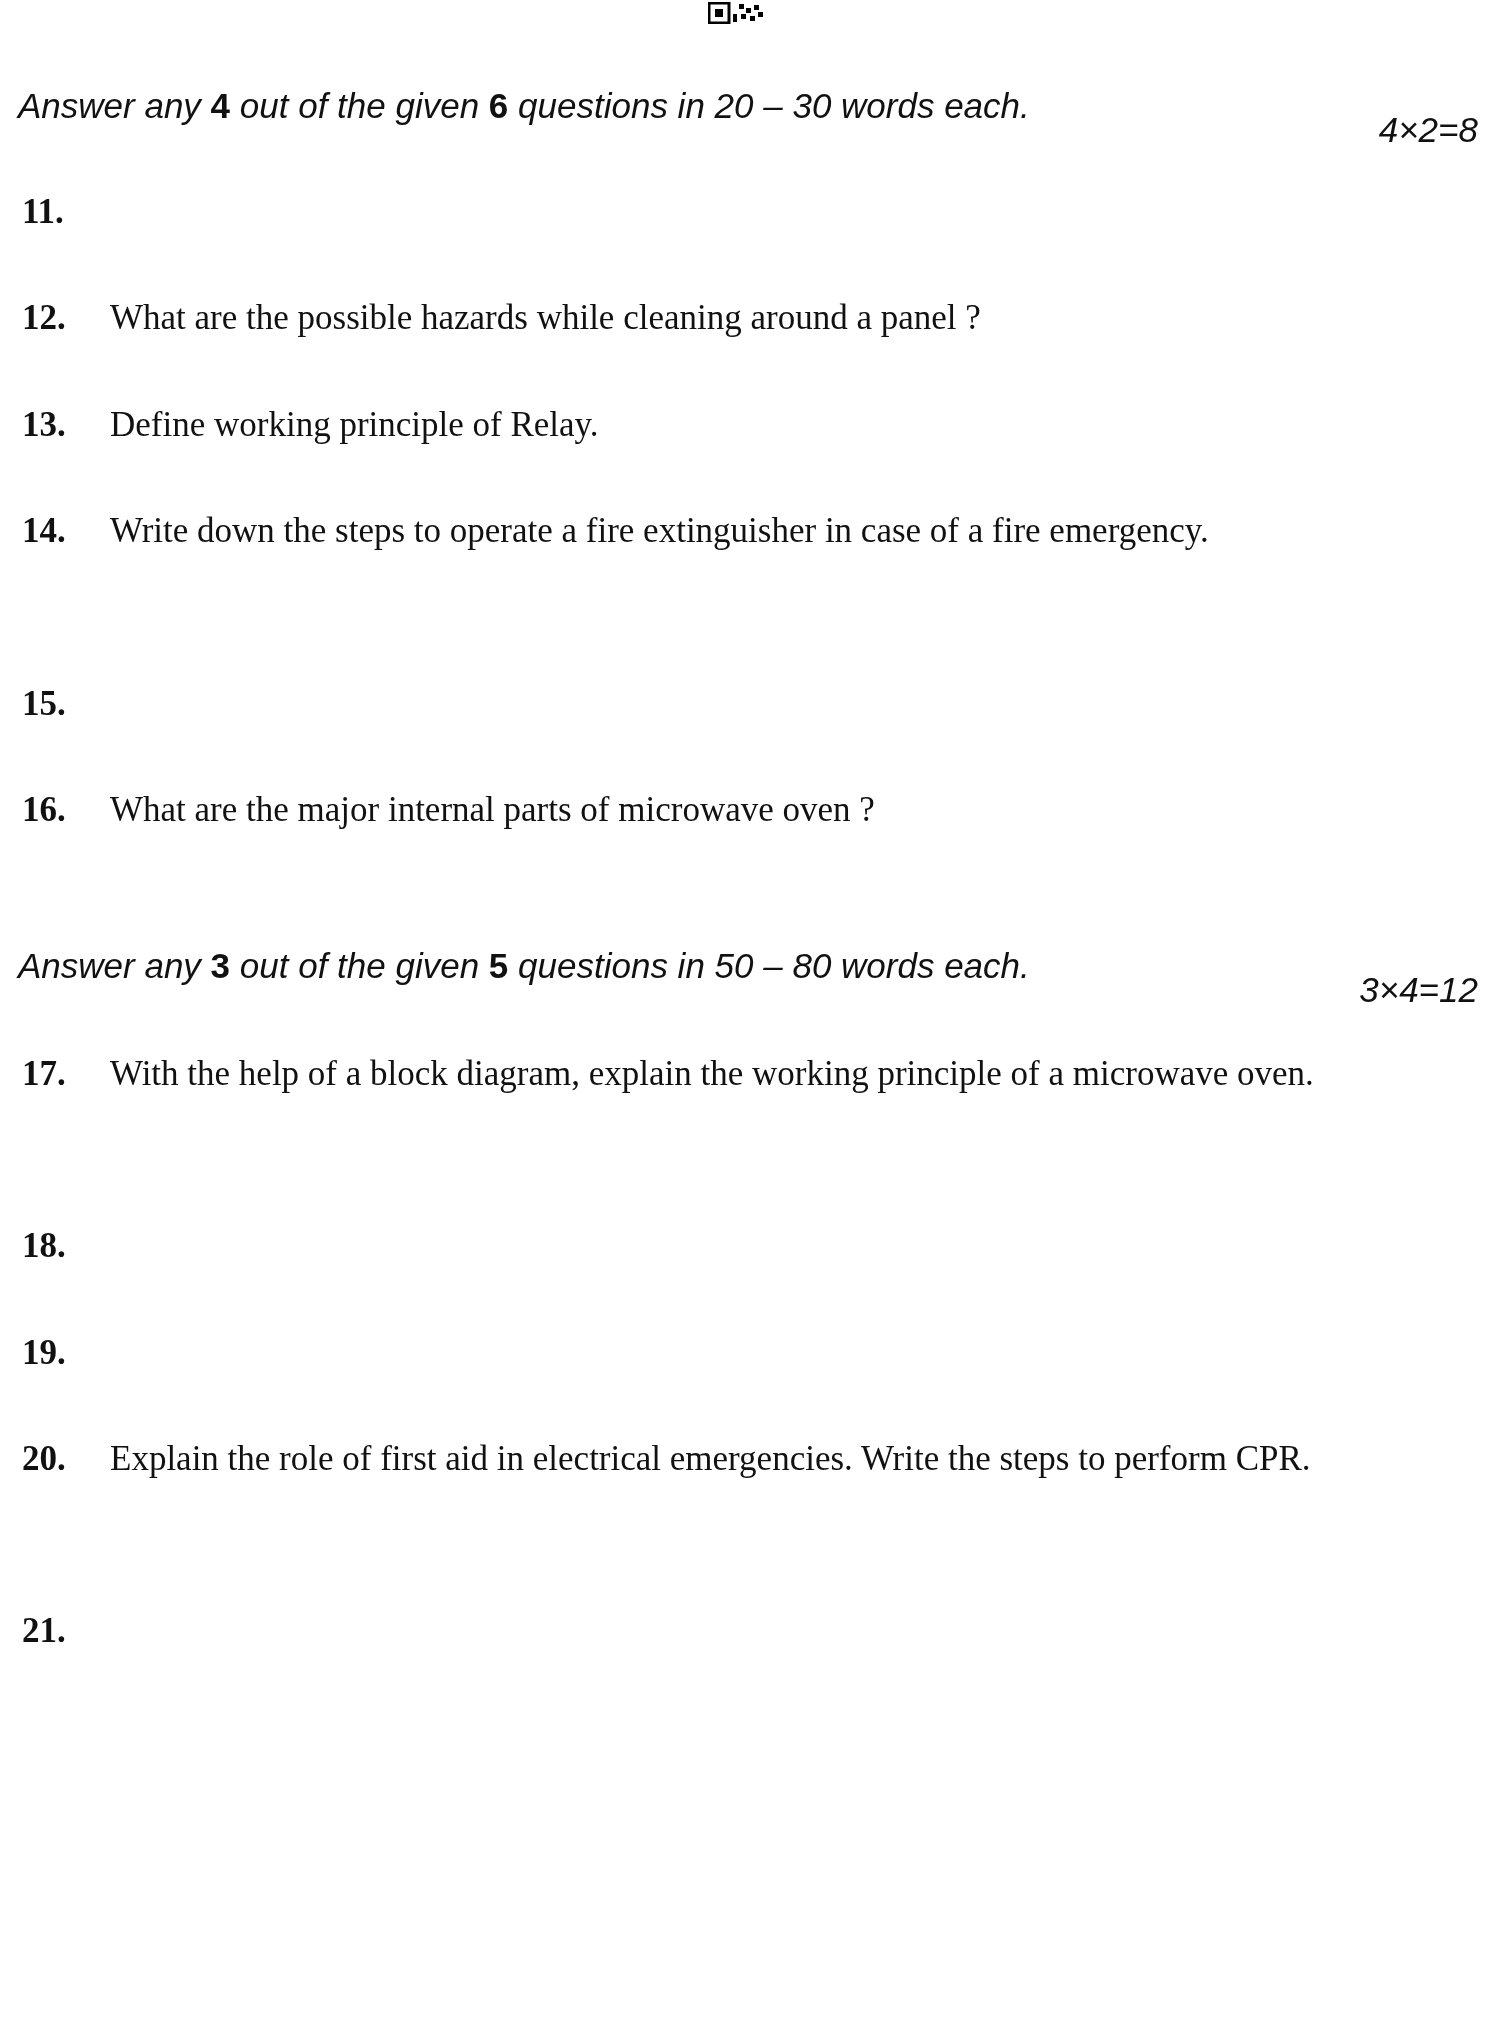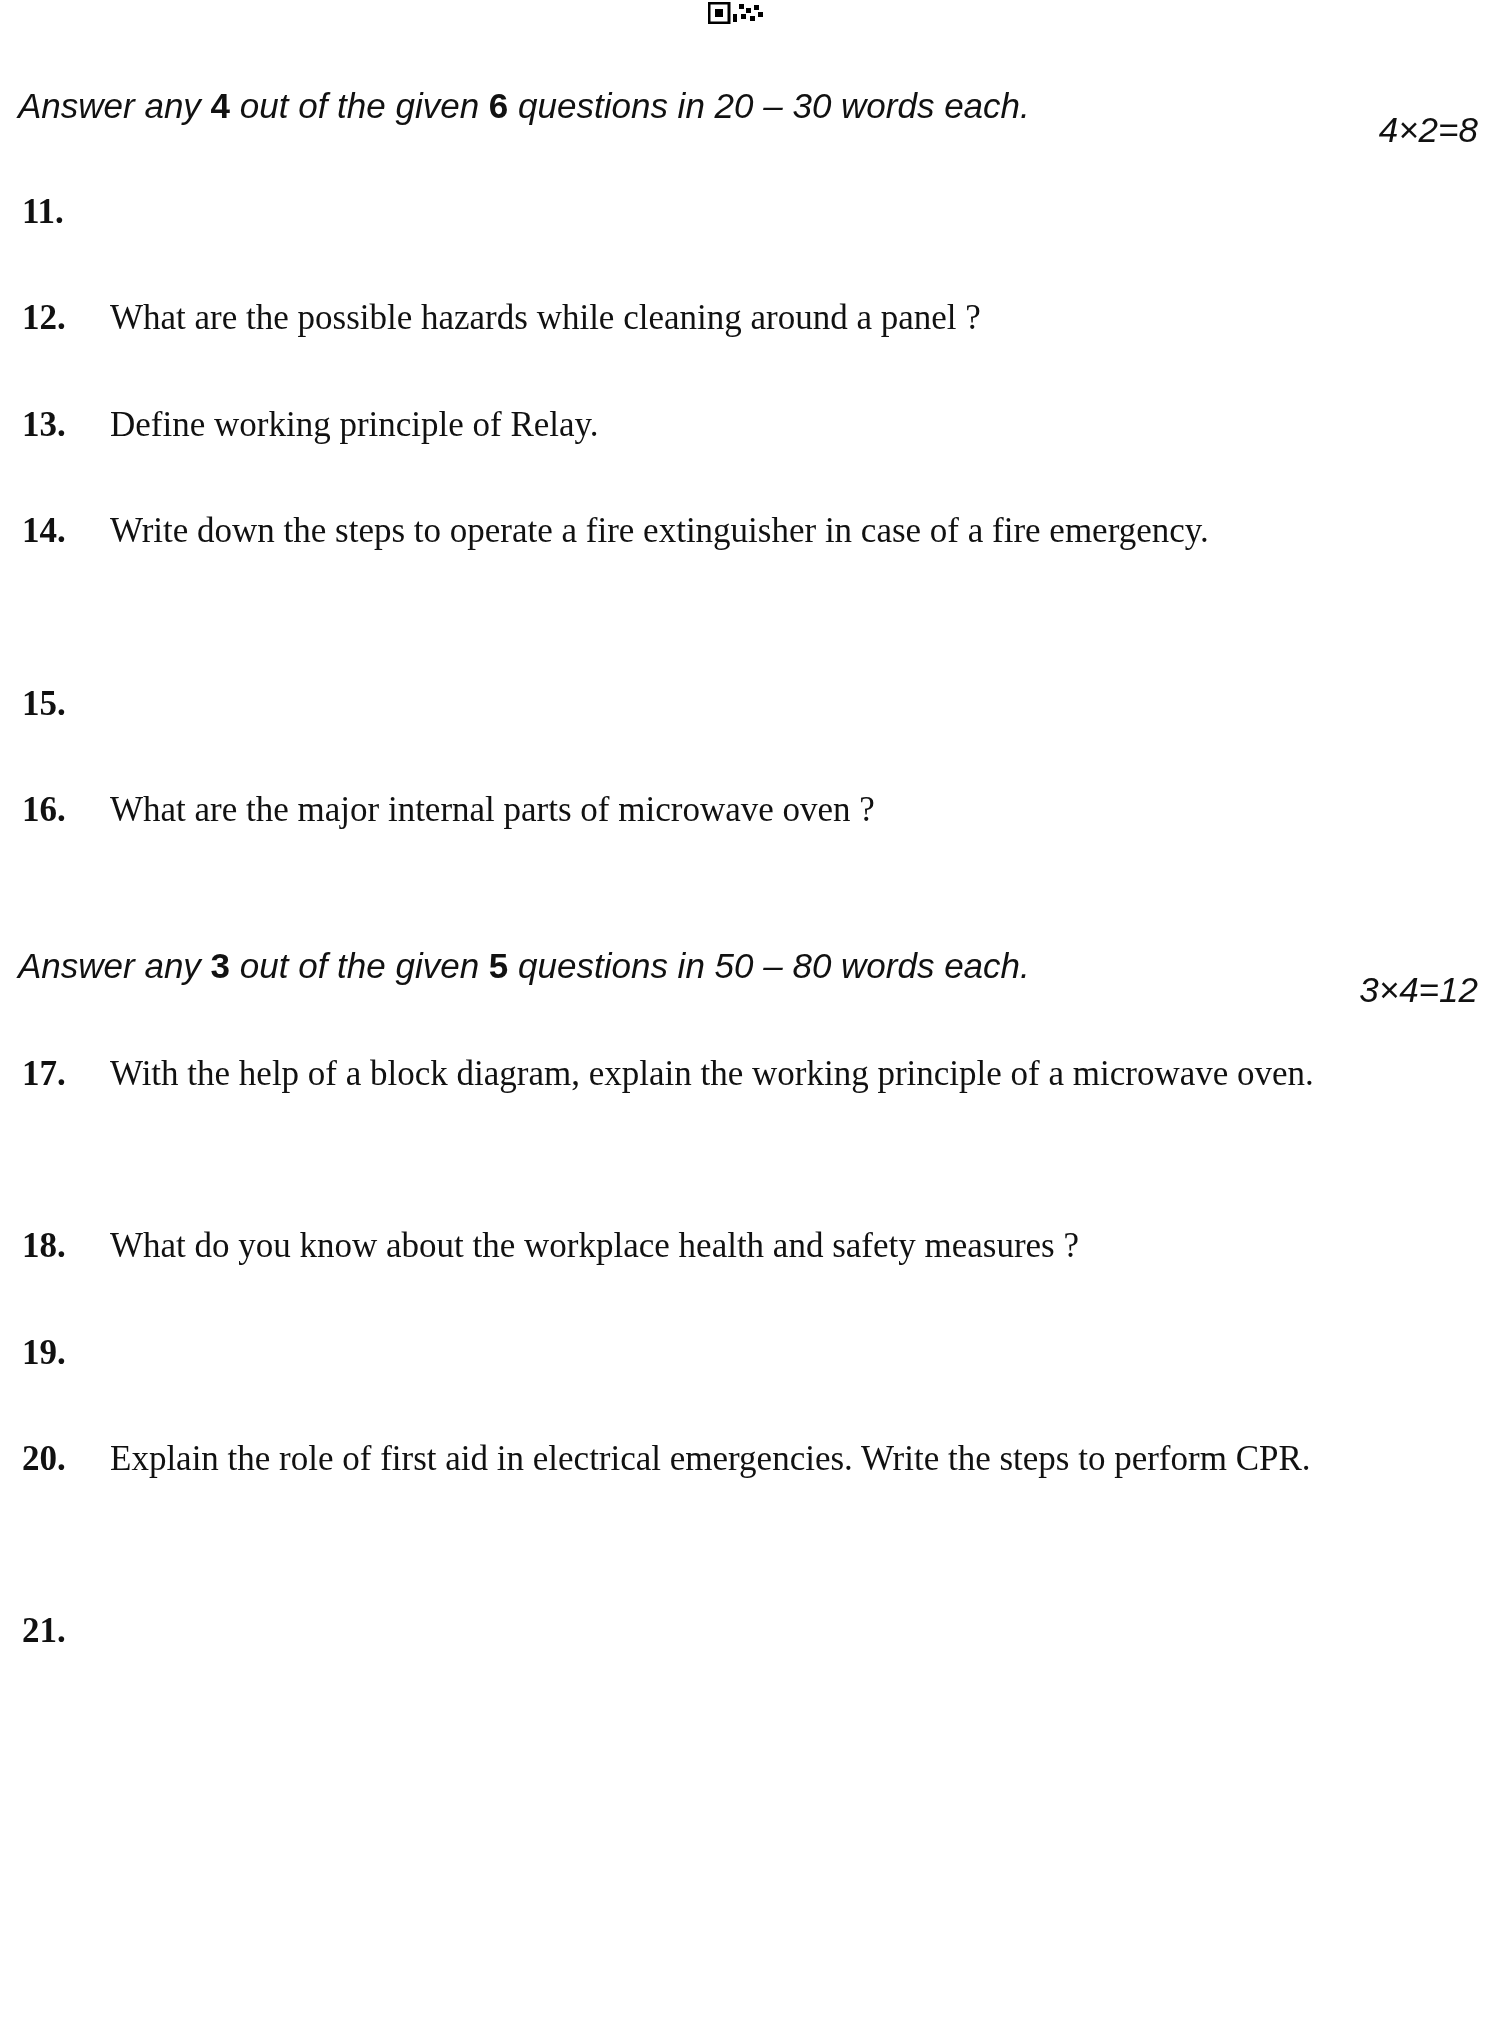--- a/index.html
+++ b/index.html
@@ -62,21 +62,20 @@
   <span>Answer any </span><b>3</b><span> out of the given </span><b>5</b><span> questions in 50 – 80 words each.</span>
   <span class="marks">3×4=12</span>
 </div>
 
 <div class="q" style="top:1040px;">
     <span class="num">17.</span>
     <span class="txt">With the help of a block diagram, explain the working principle of a microwave oven.</span>
   </div>
 <div class="q" style="top:1212px;">
     <span class="num">18.</span>
-    <span class="txt">What do you know about the workplace health and safety measures ?</span>
   </div>
 <div class="q" style="top:1319px;">
     <span class="num">19.</span>
   </div>
 <div class="q" style="top:1425px;">
     <span class="num">20.</span>
     <span class="txt">Explain the role of first aid in electrical emergencies. Write the steps to perform CPR.</span>
   </div>
 <div class="q" style="top:1597px;">
     <span class="num">21.</span>

